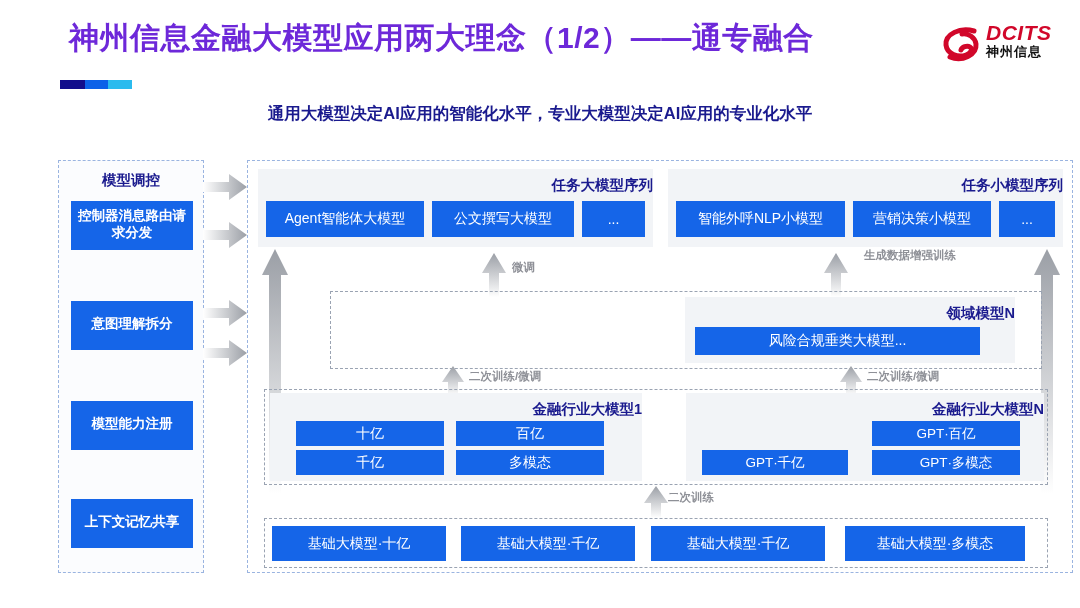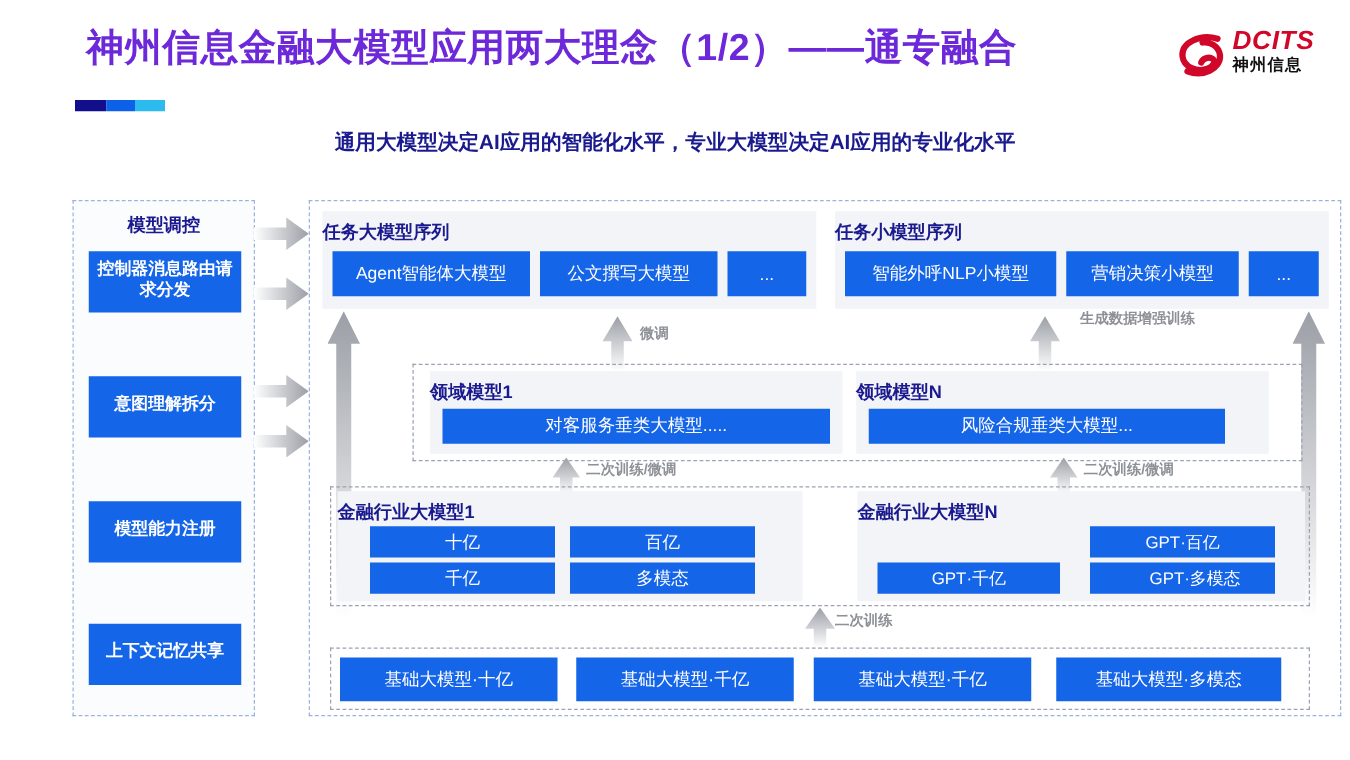--- a/index.html
+++ b/index.html
@@ -95,21 +95,21 @@
     background: #ffffff;
   }
 
   
   .panel {
     position: absolute;
     background: #f2f4f7;
   }
   .panel-title {
     position: absolute; left: 0; top: 7px; width: 100%;
-    text-align: left; font-size: 14.5px; font-weight: bold; color: #1a1a8e;
+    text-align: right; font-size: 14.5px; font-weight: bold; color: #1a1a8e;
   }
 
   .bbox {
     position: absolute;
     background: #1565e8; color: #fff;
     font-size: 14px;
     display: flex; align-items: center; justify-content: center;
     text-align: center; white-space: nowrap;
   }
   .bbox.sm { font-size: 13.5px; }
@@ -218,24 +218,20 @@
   </svg>
   <div class="arrow-label" style="left:264px; top:100px;">微调</div>
 
   <svg class="v-arrow" style="left:576px; top:92px; width:24px; height:44px;" viewBox="0 0 24 44" preserveAspectRatio="none">
     <path d="M12 0 L24 20 H17 V44 H7 V20 H0 Z" fill="url(#gv)"></path>
   </svg>
   <div class="arrow-label center" style="left:606px; top:88px; width:112px;">生成数据增强训练</div>
 
   <div class="dframe" style="left:82px; top:130px; width:712px; height:78px;"></div>
 
-  <div class="panel" style="left:96px; top:136px; width:330px; height:66px;">
-    <div class="panel-title">领域模型1</div>
-    <div class="bbox" style="left:10px; top:30px; width:310px; height:28px;">对客服务垂类大模型.....</div>
-  </div>
 
   <div class="panel" style="left:437px; top:136px; width:330px; height:66px;">
     <div class="panel-title">领域模型N</div>
     <div class="bbox" style="left:10px; top:30px; width:285px; height:28px;">风险合规垂类大模型...</div>
   </div>
 
   <svg class="v-arrow" style="left:194px; top:205px; width:22px; height:30px;" viewBox="0 0 22 30" preserveAspectRatio="none">
     <path d="M11 0 L22 16 H16 V30 H6 V16 H0 Z" fill="url(#gv)"></path>
   </svg>
   <div class="arrow-label" style="left:221px; top:209px;">二次训练/微调</div>

